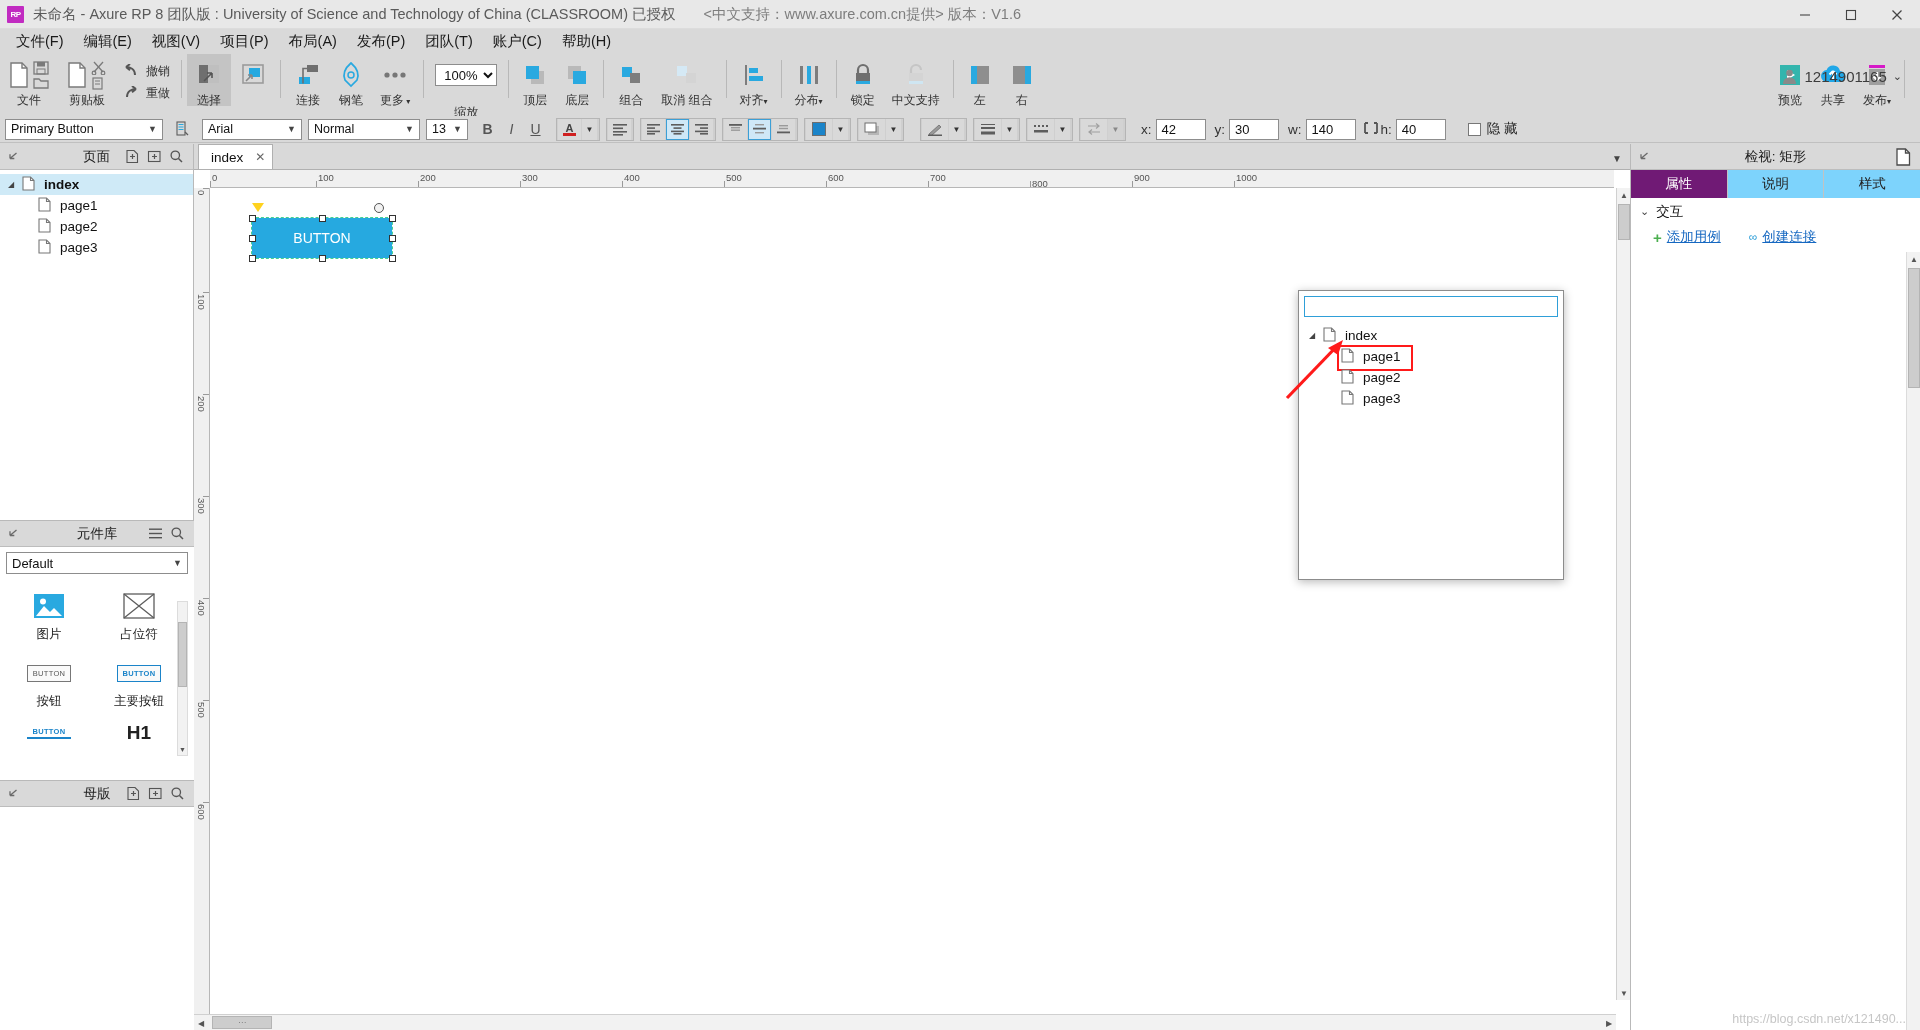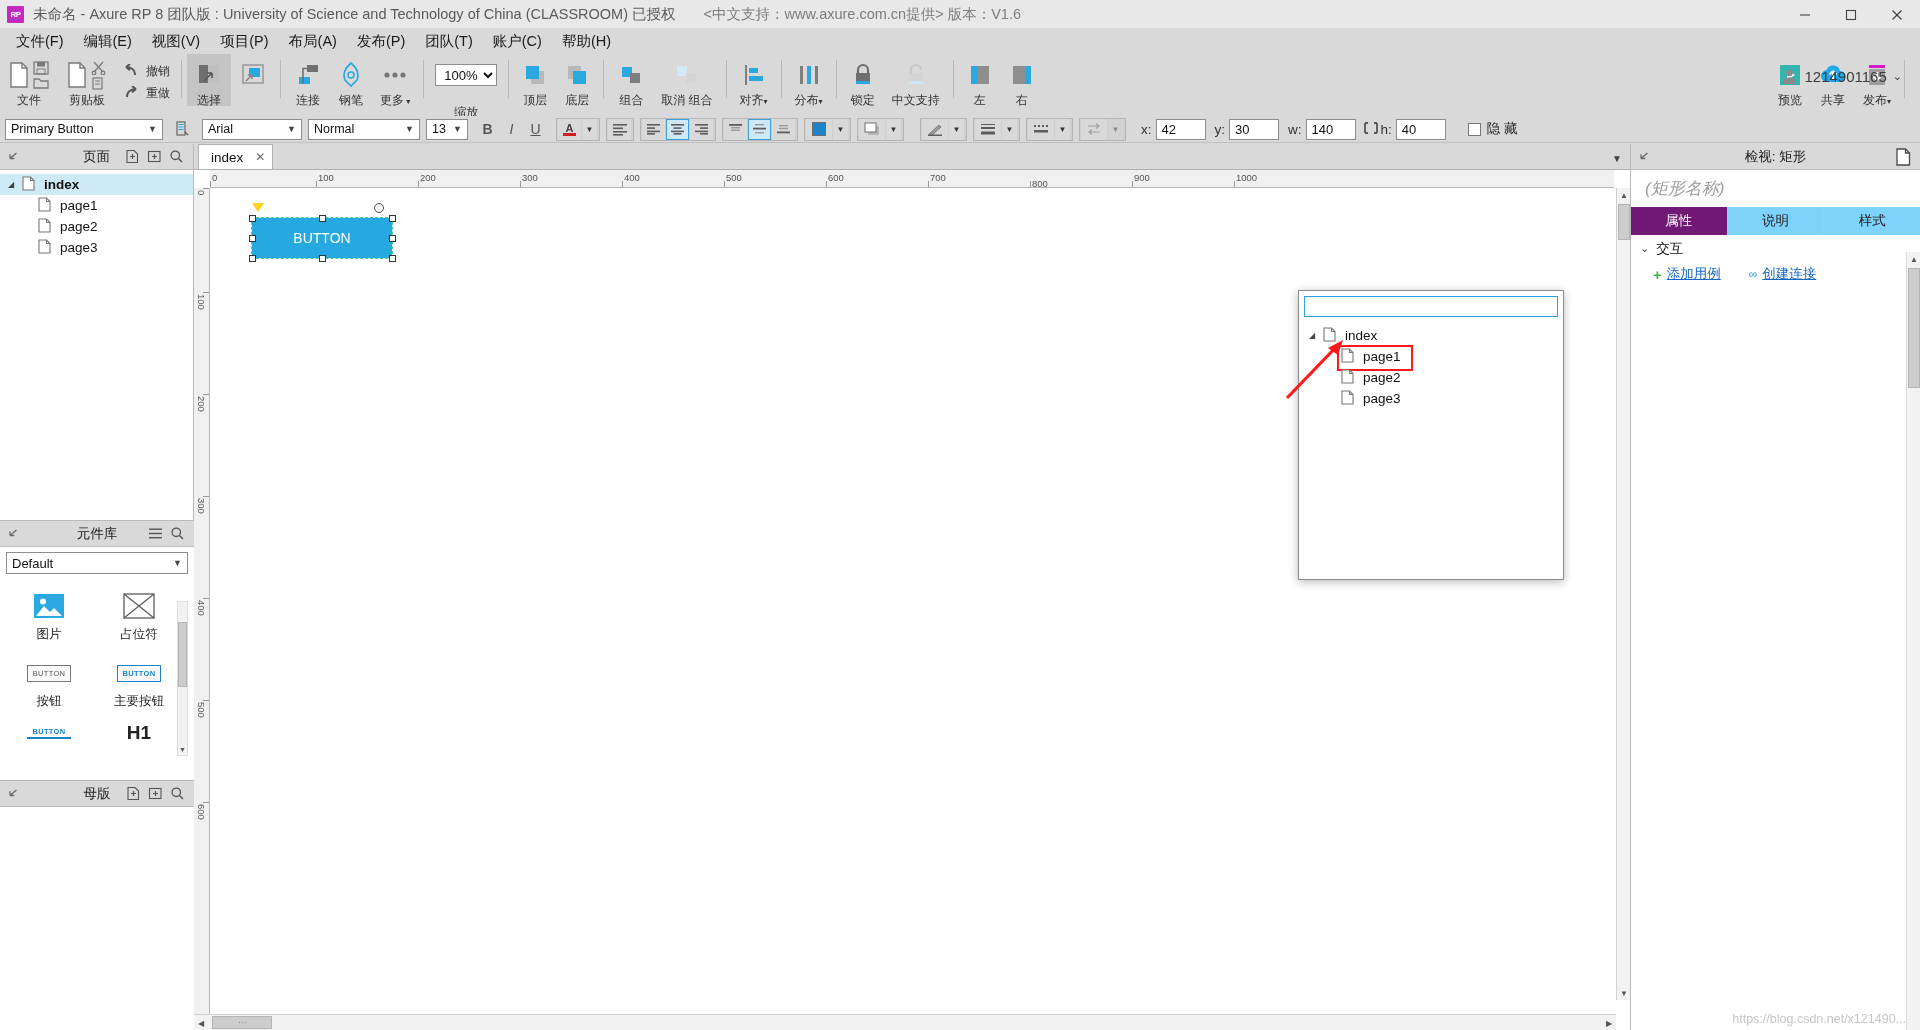--- a/index.html
+++ b/index.html
@@ -1043,23 +1043,20 @@
       <div class="ph-icons">
         <div class="ph-ico">
           <svg width="16" height="18" viewBox="0 0 16 18">
               <path d="M2 1 h8.5 l4 4 v12 h-12.5 z" fill="#fff" stroke="#4a4a4a" stroke-width="1.3"></path>
               <path d="M10.5 1 v4 h4" fill="none" stroke="#4a4a4a" stroke-width="1.3"></path>
             </svg>
         </div>
       </div>
     </div>
 
-    <div class="insp-name">
-      <span>(矩形名称)</span>
-    </div>
 
     <div class="tabs3">
       <div class="tab3 on">属性</div>
       <div class="tab3">说明</div>
       <div class="tab3" style="border-right:none;">样式</div>
     </div>
 
     <div class="sect-head">
       <span style="margin-right:7px;font-size:11px;color:#444;">⌄</span>
       <span>交互</span>

